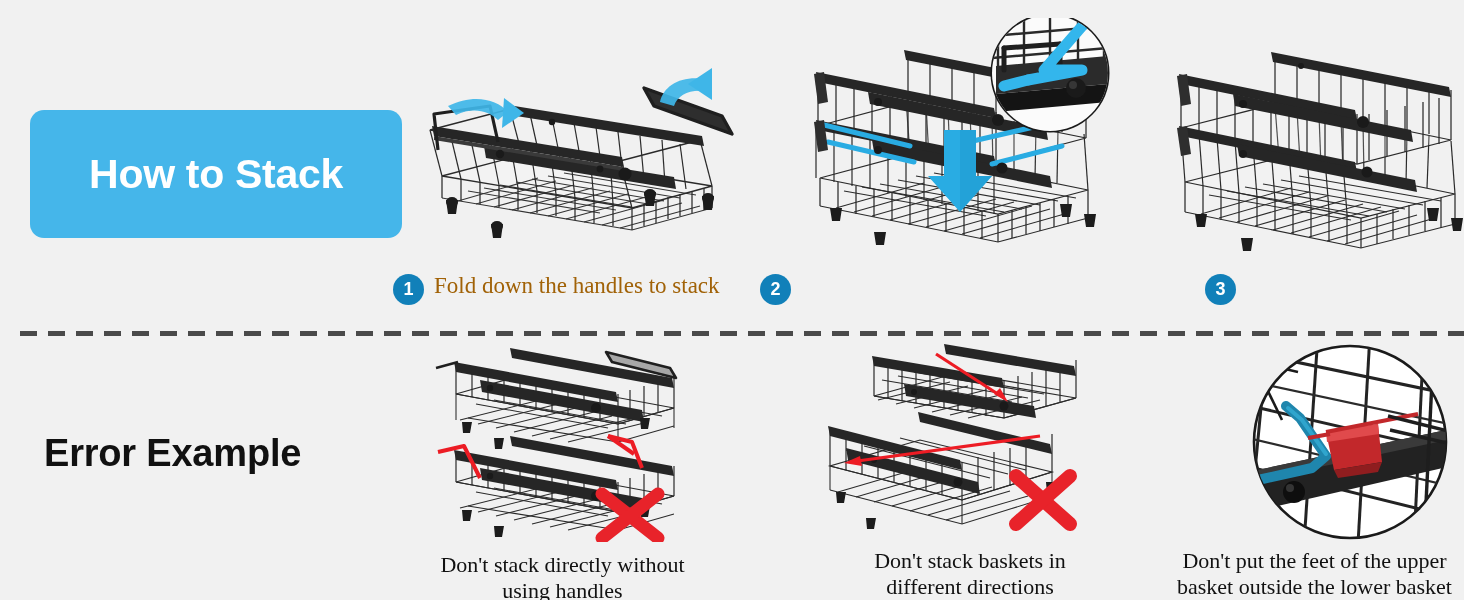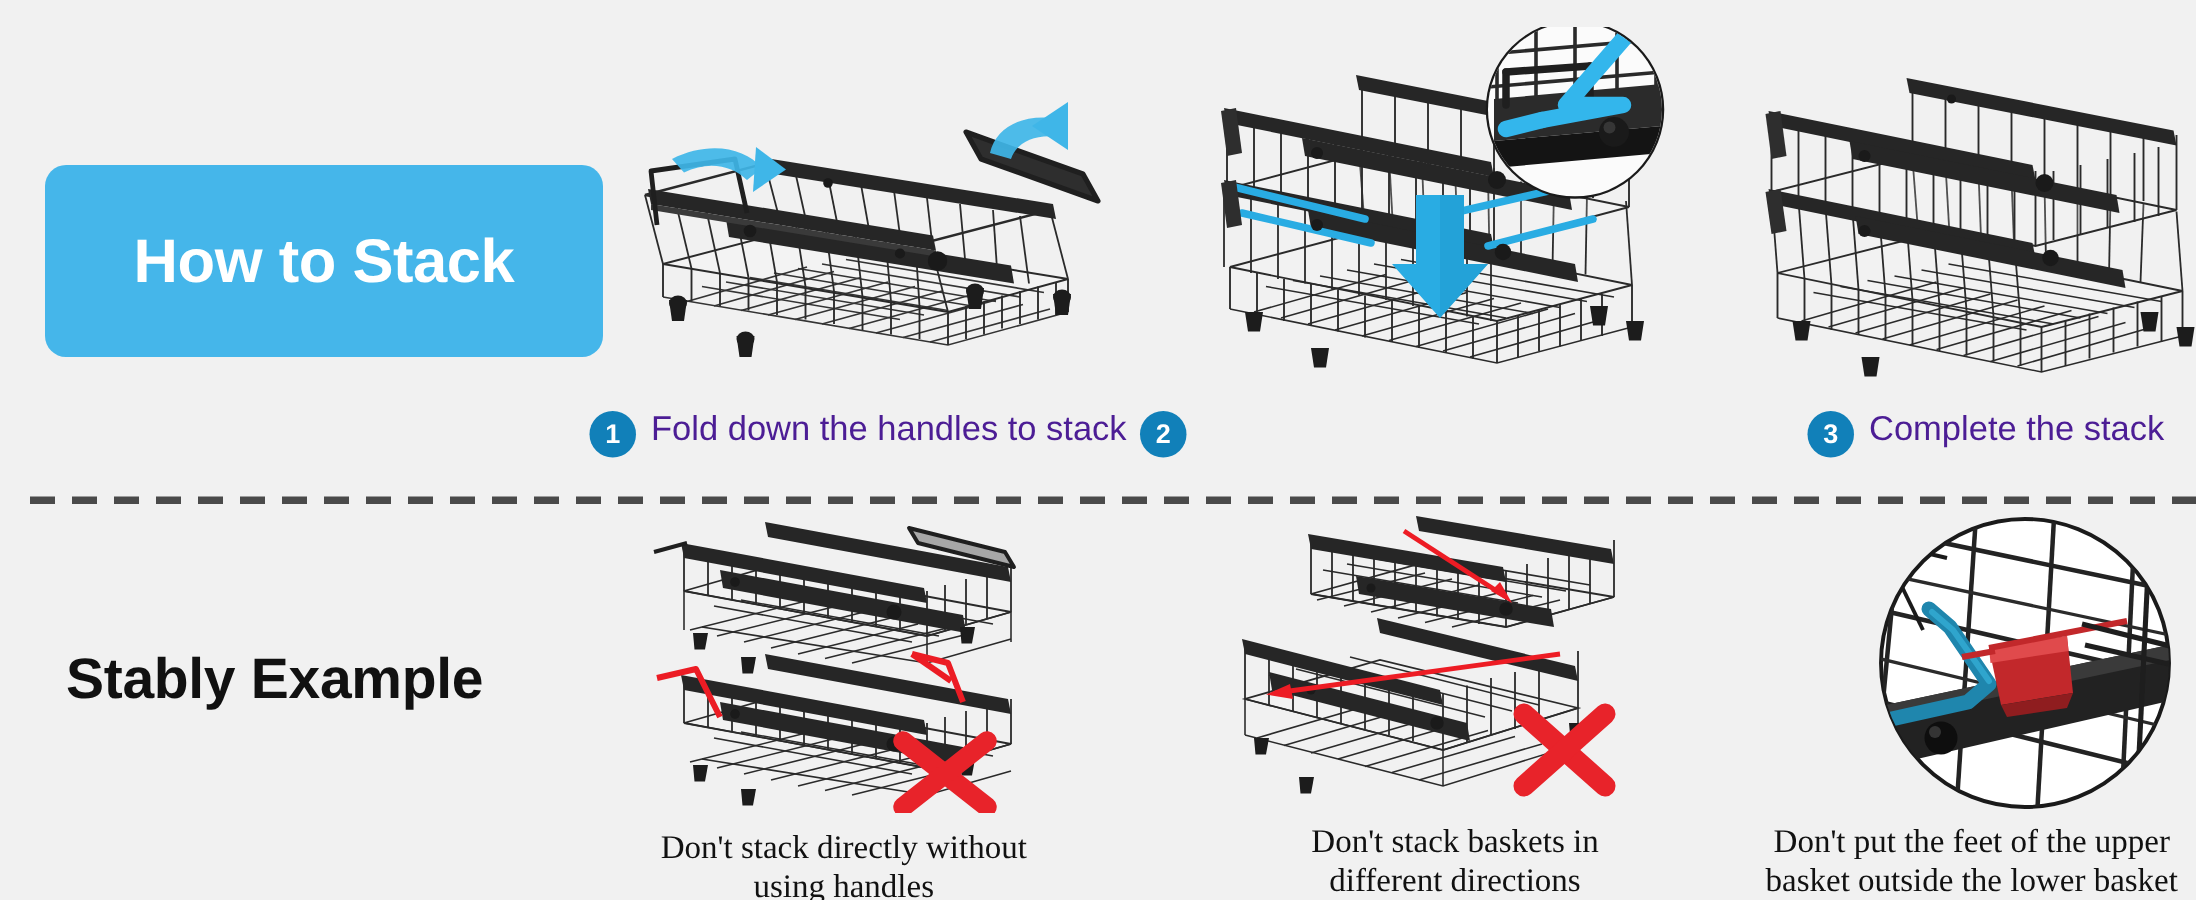--- a/index.html
+++ b/index.html
@@ -96,23 +96,23 @@
     color: #ffffff;
     font-family: "Liberation Sans", sans-serif;
     font-weight: bold;
     font-size: 18px;
     display: flex;
     align-items: center;
     justify-content: center;
     margin-top: 2px;
   }
   .step-text {
-    font-family: Liberation Sans, sans-serif;
+    font-family: Liberation Serif, serif;
     font-size: 23px;
-    color: #4c1d95;
+    color: #a16207;
     line-height: 1.18;
     white-space: pre-line;
   }
   .step-text.center { text-align: center; }
 
   .err-caption {
     position: absolute;
     font-family: "Liberation Serif", serif;
     font-size: 22px;
     color: #111111;
@@ -865,26 +865,25 @@
     <span class="step-badge">1</span>
     <span class="step-text">Fold down the handles to stack</span>
   </div>
 
   <div class="step-caption" id="cap-2">
     <span class="step-badge">2</span>
   </div>
 
   <div class="step-caption" id="cap-3">
     <span class="step-badge">3</span>
-    <span class="step-text">Complete the stack</span>
   </div>
 
   <div class="divider"></div>
 
-  <div class="error-label">Stably Example</div>
+  <div class="error-label">Error Example</div>
 
   <div class="err-caption" id="err-cap-1">Don't stack directly without
 using handles</div>
   <div class="err-caption" id="err-cap-3">Don't put the feet of the upper
 basket outside the lower basket</div>
   <div class="err-caption" id="err-cap-2">Don't stack baskets in
 different directions</div>
 
 </div>
 

